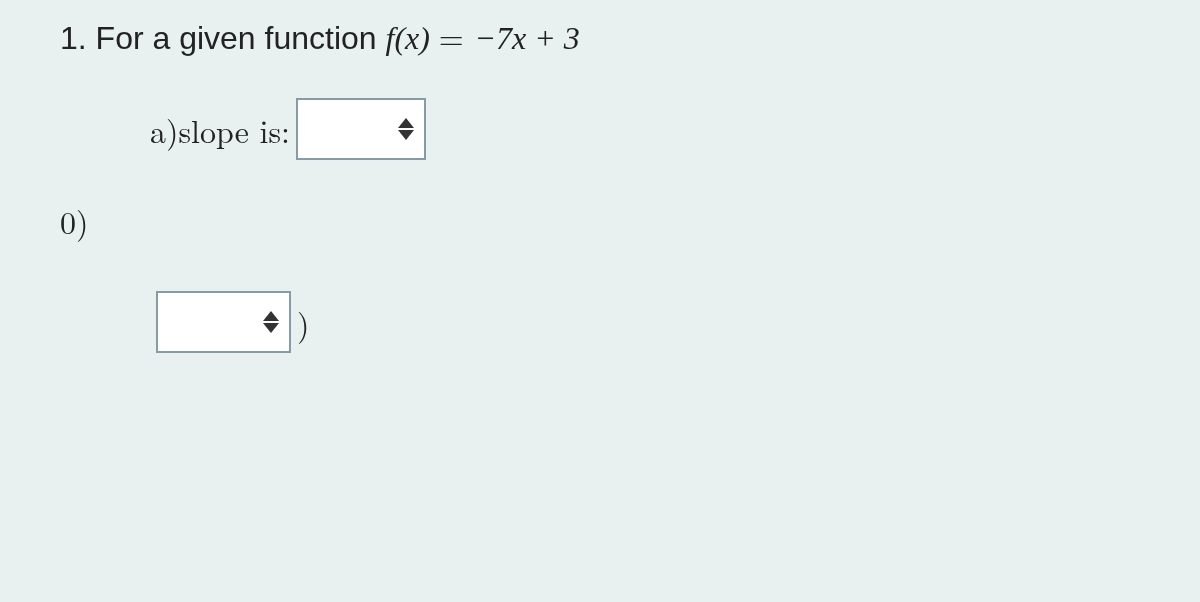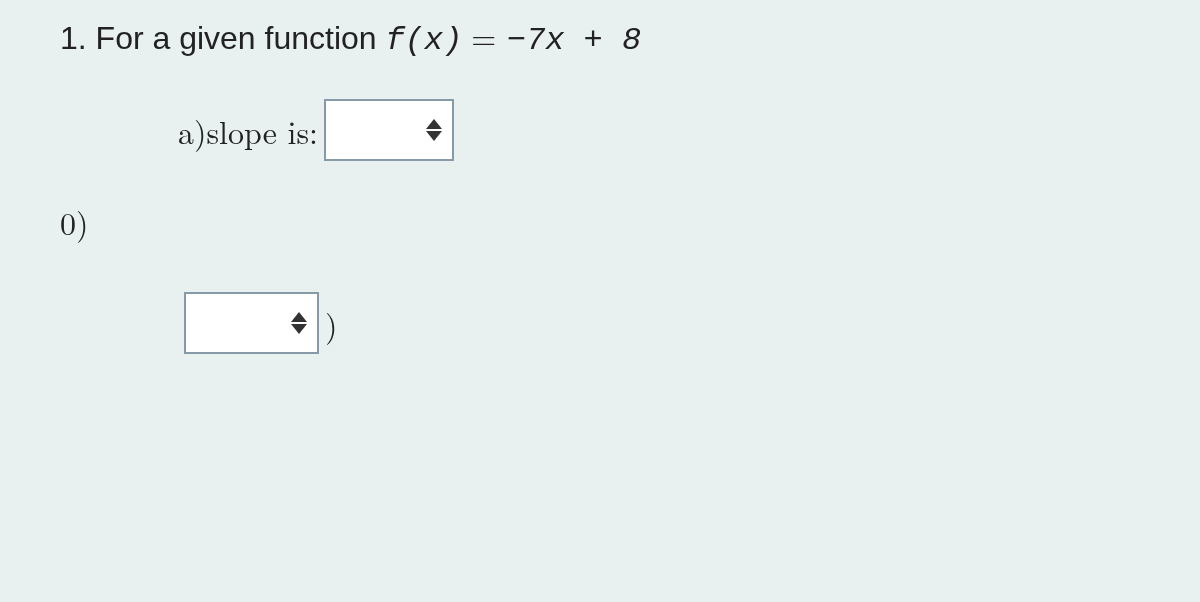--- a/index.html
+++ b/index.html
@@ -14,37 +14,36 @@
       height: 602px;
       padding: 20px 60px;
       color: #222;
     }
     .question-stem {
       font-size: 32px;
       margin-bottom: 40px;
       font-family: Arial, Helvetica, sans-serif;
     }
     .question-stem .math {
-      font-family: Liberation Mono, monospace;
+      font-family: Liberation Serif, serif;
       font-style: italic;
     }
     .question-stem .math-up {
       font-family: 'Latin Modern Math', 'Cambria Math', Georgia, serif;
       font-style: normal;
     }
     .parts {
       padding-left: 90px;
     }
     .part-row {
       display: flex;
       align-items: center;
       margin-bottom: 48px;
       font-size: 32px;
       font-family: 'Latin Modern Roman', Georgia, serif;
-      margin-left: 28px;
     }
     .part-label {
       white-space: nowrap;
     }
     .num-input {
       display: inline-flex;
       align-items: center;
       justify-content: center;
       border: 2px solid #879aa8;
       background: #ffffff;
@@ -101,21 +100,21 @@
     }
   </style>
 </head>
 <body>
 
 <div class="question-stem">
   <span>1.</span>
   <span>For a given function </span>
   <span class="math">f(x)</span>
   <span class="math-up"> = </span>
-  <span class="math">−7x + 8</span>
+  <span class="math">−7x + 3</span>
 </div>
 
 <div class="parts">
 
   <div class="part-row">
     <span class="part-label">a)slope is:</span>
     <span class="num-input small">
       <span class="spinner">
         <span class="tri-up"></span>
         <span class="tri-down"></span>

